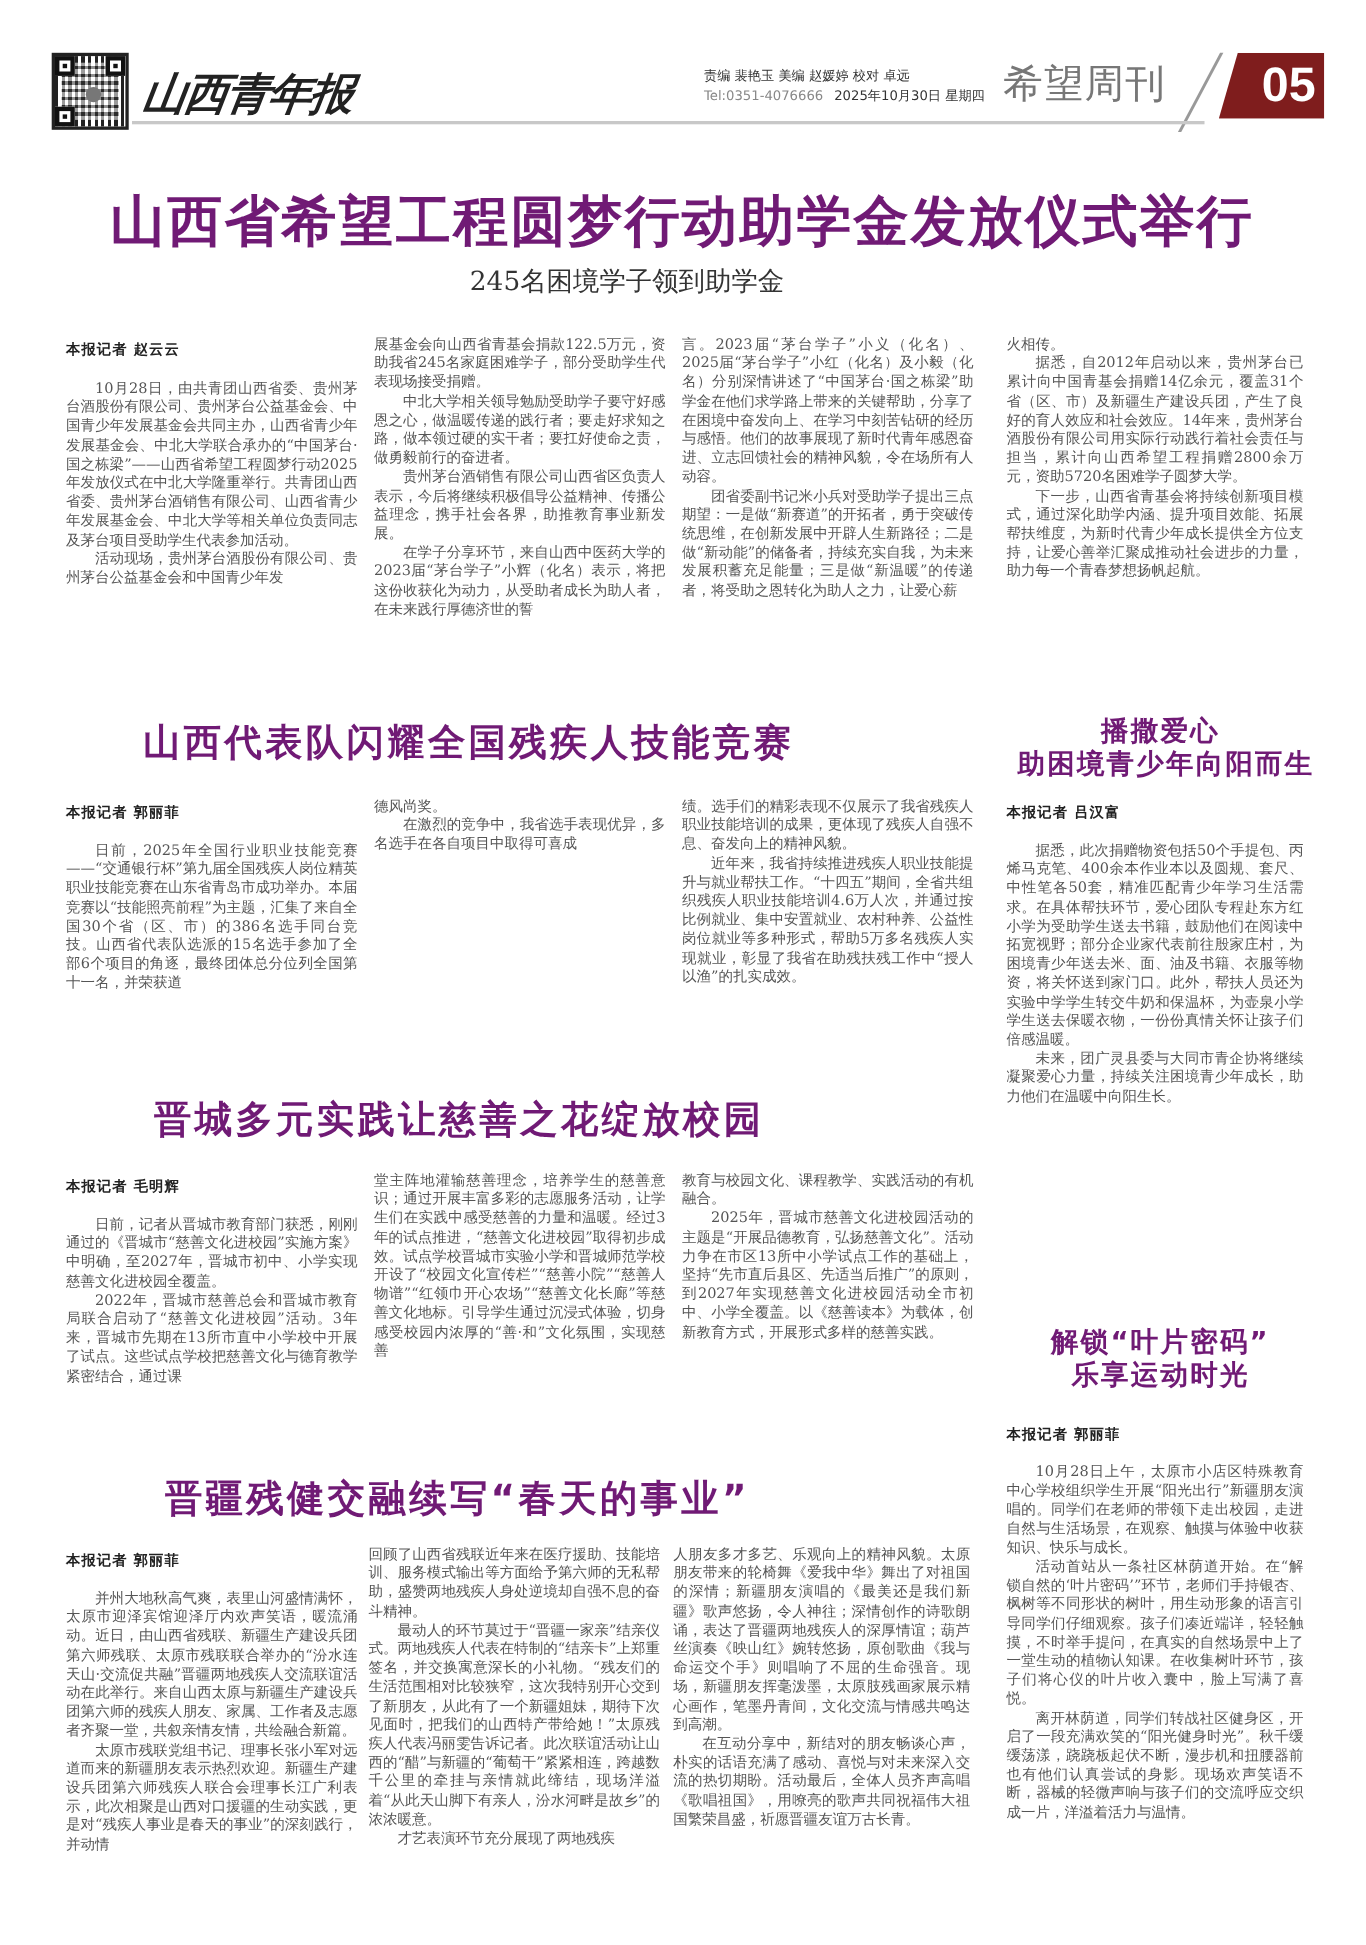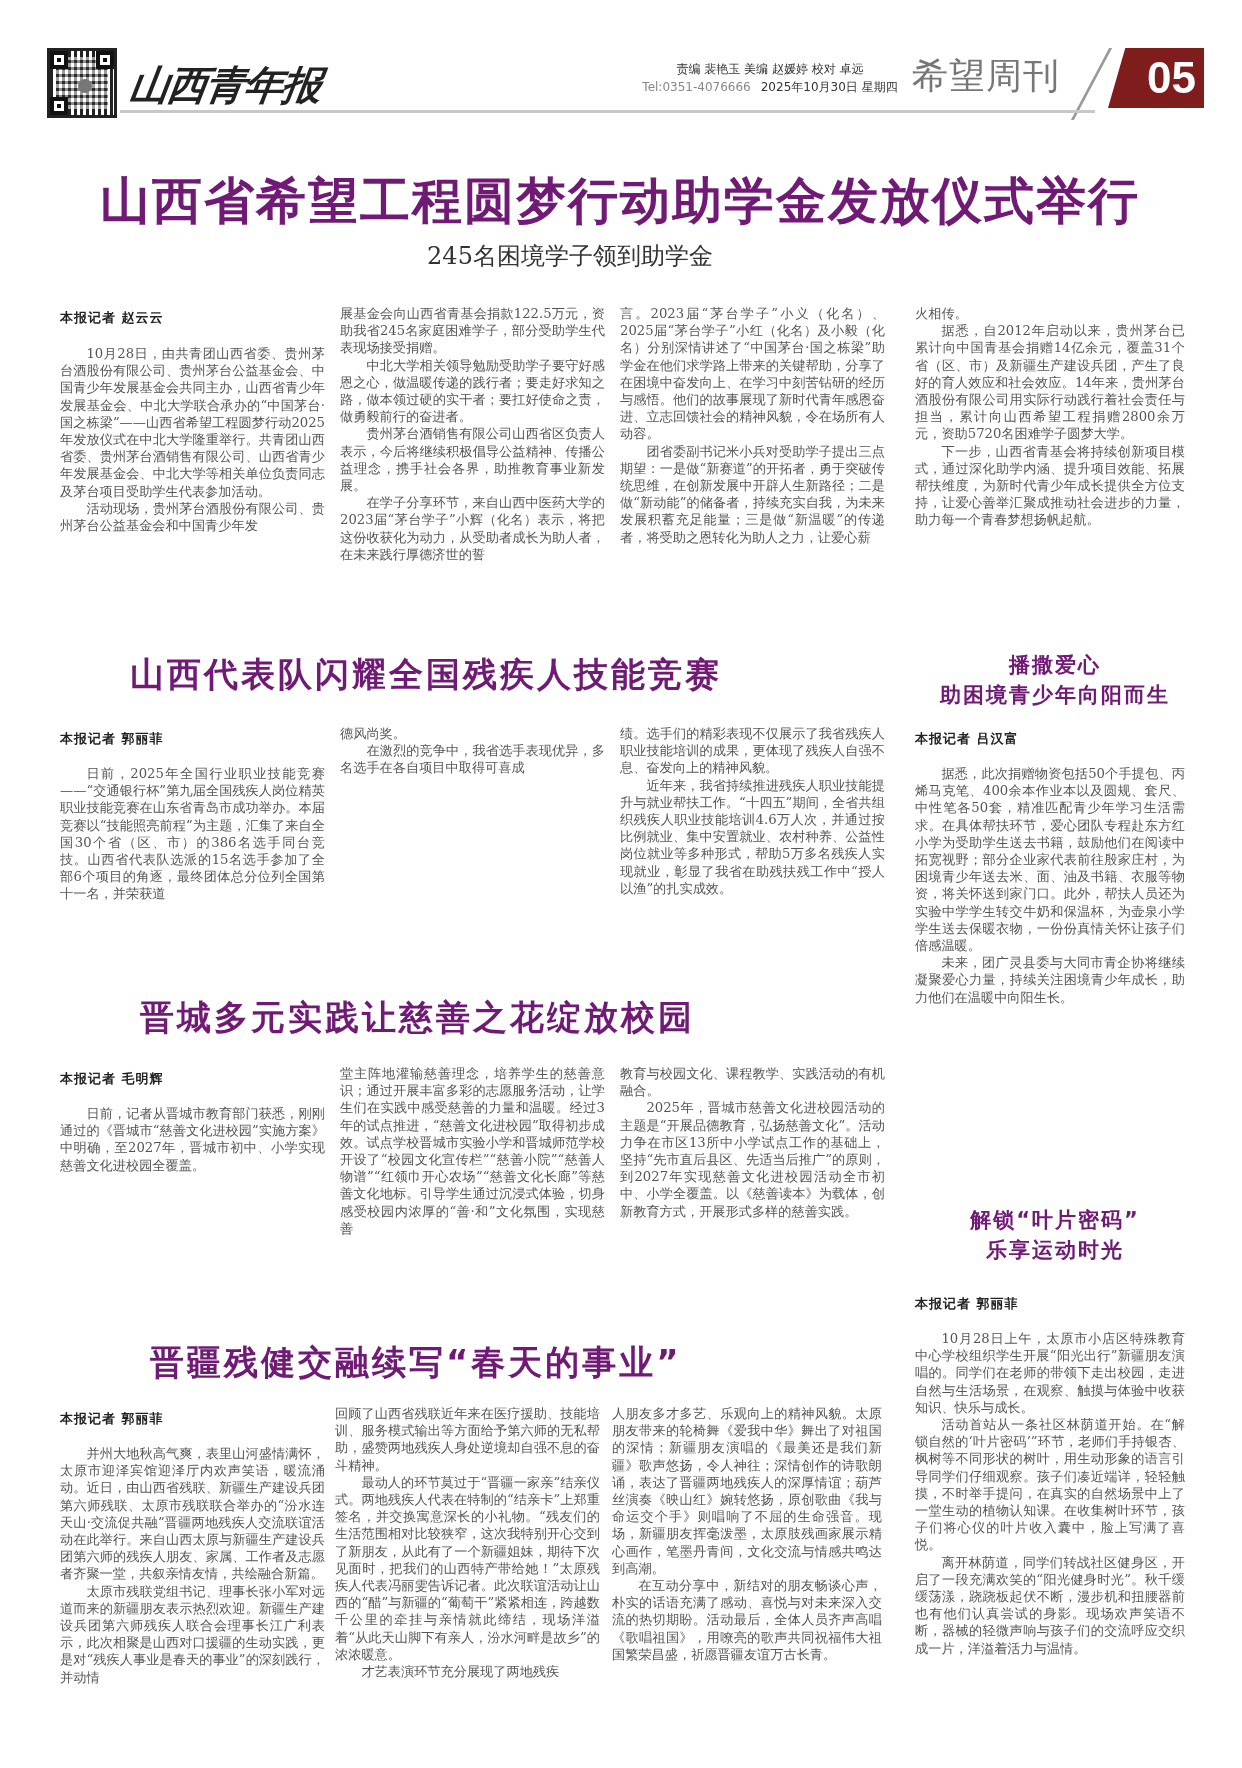--- a/index.html
+++ b/index.html
@@ -12,32 +12,32 @@
         repeating-linear-gradient(90deg,#222 0 3px,#fff 3px 6px),
         #fff; border: 3px solid #222; }
   .qr::before { content:""; position:absolute; inset: 6px; background:
         repeating-linear-gradient(0deg,#fff 0 4px,#333 4px 7px); opacity: .55; }
   .qr .corner { position:absolute; width: 18px; height: 18px; border: 4px solid #111; background:#fff; }
   .qr .corner::after { content:""; position:absolute; left:3px; top:3px; width:4px; height:4px; background:#111; }
   .qr .c1 { left: 0; top: 0; } .qr .c2 { right: 0; top: 0; } .qr .c3 { left: 0; bottom: 0; }
   .qr .dot { position:absolute; left: 28px; top: 28px; width: 14px; height: 14px; border-radius: 50%; background:#777; }
   .logo { position: absolute; left: 130px; top: 58px; font-family: "DejaVu Serif", serif; font-style: italic; font-weight: bold; font-size: 40px; color: #222; letter-spacing: -2px; transform: skewX(-8deg); }
   .mast-rule { position: absolute; left: 120px; top: 110px; width: 975px; height: 3px; background: #c8c8c8; }
-  .credits { position: absolute; left: 640px; top: 60px; width: 260px; text-align: center; font-family: "DejaVu Sans", sans-serif; font-size: 12px; color: #333; line-height: 18px; }
+  .credits { position: absolute; left: 640px; top: 60px; width: 260px; text-align: left; font-family: "DejaVu Sans", sans-serif; font-size: 12px; color: #333; line-height: 18px; }
   .credits .tel { color: #888; margin-right: 10px; }
   .section-title { position: absolute; left: 912px; top: 52px; font-family: "DejaVu Serif", serif; font-size: 36px; color: #777; letter-spacing: 1px; }
   .slash { position: absolute; left: 1090px; top: 48px; width: 3px; height: 72px; background: #999; transform: skewX(-28deg); }
   .page-num { position: absolute; left: 1108px; top: 48px; width: 96px; height: 60px; background: #7f1d1d; clip-path: polygon(18% 0,100% 0,100% 100%,0 100%); color: #fff; font-family: "Liberation Sans", sans-serif; font-weight: bold; font-size: 44px; text-align: right; padding-right: 8px; line-height: 60px; }
 
   
   .headline { position: absolute; font-family: "DejaVu Sans", sans-serif; font-weight: bold; color: #701a75; white-space: nowrap; }
   .h-main { left: 55px; top: 168px; width: 1130px; text-align: center; font-size: 50px; letter-spacing: 2px; }
   .h-sub { position: absolute; left: 0; top: 240px; width: 1140px; text-align: center; font-family: "DejaVu Serif", serif; font-size: 24px; color: #333; }
   .h2 { font-size: 34px; letter-spacing: 3px; }
-  .h-side { font-size: 21px; text-align: center; width: 260px; line-height: 30px; letter-spacing: 2px; }
+  .h-side { font-size: 25px; text-align: center; width: 260px; line-height: 30px; letter-spacing: 2px; }
 
   .byline { position: absolute; font-family: "DejaVu Sans", sans-serif; font-weight: bold; font-size: 13px; color: #222; letter-spacing: 1px; }
 
   .col { position: absolute; font-size: 13.2px; line-height: 17.2px; color: #555; text-align: justify; }
   .col p { text-indent: 2em; }
   .col p.cont { text-indent: 0; }
 </style>
 </head>
 <body>
 
@@ -104,20 +104,21 @@
 <div class="byline" style="left:915px;top:730px;">本报记者  吕汉富</div>
 <div class="col" style="left:915px;top:765px;width:270px;">
   <p>据悉，此次捐赠物资包括50个手提包、丙烯马克笔、400余本作业本以及圆规、套尺、中性笔各50套，精准匹配青少年学习生活需求。在具体帮扶环节，爱心团队专程赴东方红小学为受助学生送去书籍，鼓励他们在阅读中拓宽视野；部分企业家代表前往殷家庄村，为困境青少年送去米、面、油及书籍、衣服等物资，将关怀送到家门口。此外，帮扶人员还为实验中学学生转交牛奶和保温杯，为壶泉小学学生送去保暖衣物，一份份真情关怀让孩子们倍感温暖。</p>
   <p>未来，团广灵县委与大同市青企协将继续凝聚爱心力量，持续关注困境青少年成长，助力他们在温暖中向阳生长。</p>
 </div>
 
 <div class="headline h2" style="left:140px;top:995px;">晋城多元实践让慈善之花绽放校园</div>
 <div class="byline" style="left:60px;top:1070px;">本报记者  毛明辉</div>
 <div class="col" style="left:60px;top:1105px;width:265px;">
   <p>日前，记者从晋城市教育部门获悉，刚刚通过的《晋城市“慈善文化进校园”实施方案》中明确，至2027年，晋城市初中、小学实现慈善文化进校园全覆盖。</p>
+  <p>2022年，晋城市慈善总会和晋城市教育局联合启动了“慈善文化进校园”活动。3年来，晋城市先期在13所市直中小学校中开展了试点。这些试点学校把慈善文化与德育教学紧密结合，通过课</p>
 </div>
 <div class="col" style="left:340px;top:1065px;width:265px;">
   <p class="cont">堂主阵地灌输慈善理念，培养学生的慈善意识；通过开展丰富多彩的志愿服务活动，让学生们在实践中感受慈善的力量和温暖。经过3年的试点推进，“慈善文化进校园”取得初步成效。试点学校晋城市实验小学和晋城师范学校开设了“校园文化宣传栏”“慈善小院”“慈善人物谱”“红领巾开心农场”“慈善文化长廊”等慈善文化地标。引导学生通过沉浸式体验，切身感受校园内浓厚的“善·和”文化氛围，实现慈善</p>
 </div>
 <div class="col" style="left:620px;top:1065px;width:265px;">
   <p class="cont">教育与校园文化、课程教学、实践活动的有机融合。</p>
   <p>2025年，晋城市慈善文化进校园活动的主题是“开展品德教育，弘扬慈善文化”。活动力争在市区13所中小学试点工作的基础上，坚持“先市直后县区、先适当后推广”的原则，到2027年实现慈善文化进校园活动全市初中、小学全覆盖。以《慈善读本》为载体，创新教育方式，开展形式多样的慈善实践。</p>
 </div>
 
 <div class="headline h-side" style="left:925px;top:1205px;">

